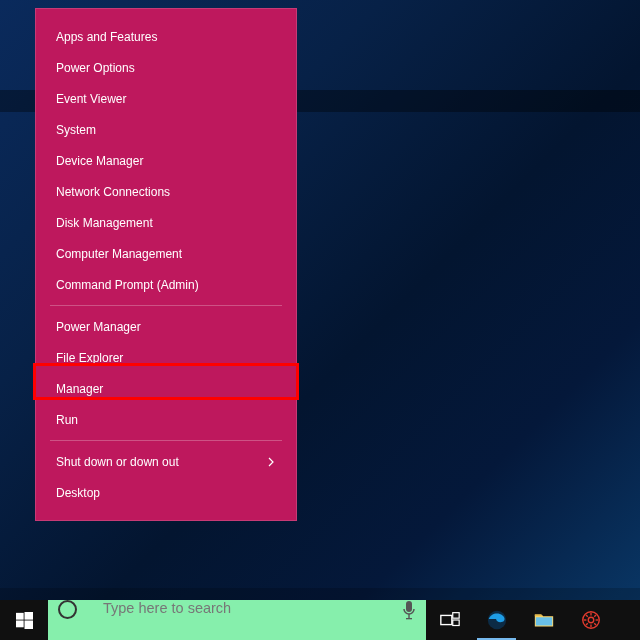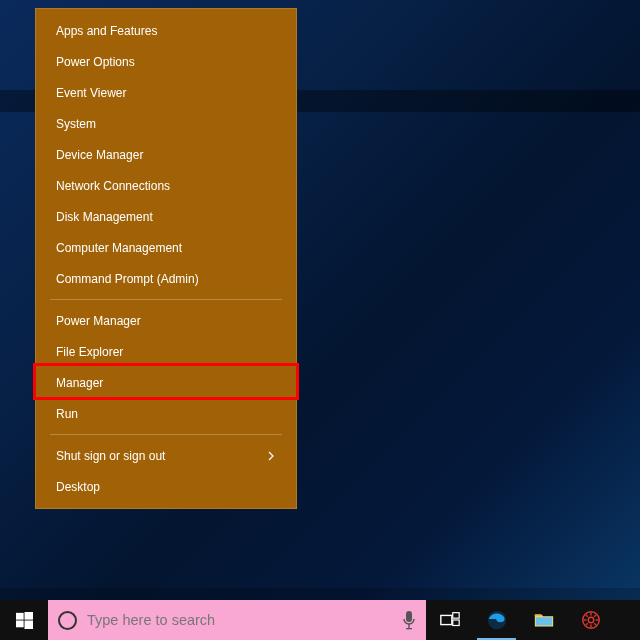--- a/index.html
+++ b/index.html
@@ -12,23 +12,23 @@
     position: absolute;
     left: 0; right: 0;
     height: 22px;
     background: rgba(0,0,0,0.35);
   }
   .menu {
     position: absolute;
     left: 35px;
     top: 8px;
     width: 262px;
-    background: #a16207;
+    background: #be185d;
     border: 1px solid rgba(255,255,255,0.15);
-    padding: 6px 0;
+    padding: 12px 0;
   }
   .menu-item {
     color: #fff;
     font-size: 12px;
     padding: 0 20px;
     height: 31px;
     display: flex;
     align-items: center;
     justify-content: space-between;
     cursor: default;
@@ -59,25 +59,25 @@
   }
   .start-btn {
     width: 48px;
     display: flex;
     align-items: center;
     justify-content: center;
   }
   .start-btn svg { width: 17px; height: 17px; fill: #ffffff; }
   .search-box {
     width: 378px;
-    background: #f9a8d4;
-    display: flex;
-    align-items: center;
+    background: #86efac;
+    display: flex;
+    align-items: flex-start;
     padding: 0 10px;
-    gap: 10px;
+    gap: 26px;
   }
   .cortana-ring {
     width: 19px; height: 19px;
     border: 2px solid #333;
     border-radius: 50%;
   }
   .search-input {
     border: none; outline: none;
     font-size: 14.5px;
     color: #555;
@@ -151,21 +151,21 @@
       <span>File Explorer</span>
     </div>
     <div class="menu-item">
       <span>Manager</span>
     </div>
     <div class="menu-item">
       <span>Run</span>
     </div>
     <div class="menu-sep"></div>
     <div class="menu-item">
-      <span>Shut sign or sign out</span>
+      <span>Shut down or down out</span>
       <span class="chevron">
         <svg viewBox="0 0 6 10">
           <polyline points="1,1 5,5 1,9" stroke-width="1.2"></polyline>
         </svg>
       </span>
     </div>
     <div class="menu-item">
       <span>Desktop</span>
     </div>
   </div>

